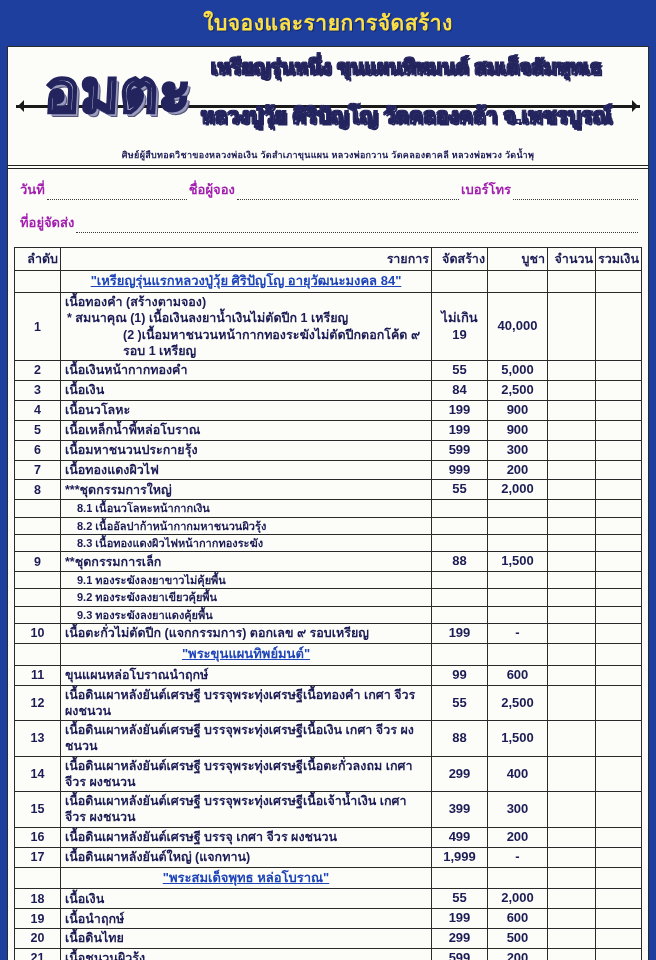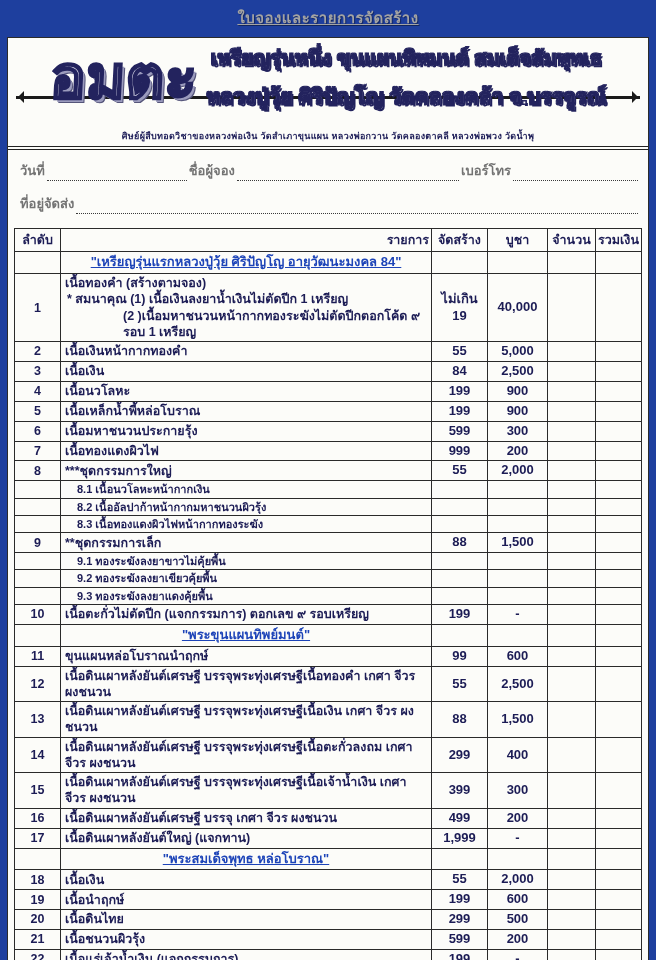--- a/index.html
+++ b/index.html
@@ -1,51 +1,51 @@
 <!DOCTYPE html>
 <html><head>
 <meta charset="utf-8">
 <style>
   * { box-sizing: border-box; }
   body { margin:0; background:#444; font-family:"Liberation Sans","DejaVu Sans",sans-serif; }
   .page { width:656px; min-height:960px; background:#1e3f9e; padding:0 7px 7px 7px; margin:0 auto; }
-  .banner { color:#a3a3a3; font-weight:bold; font-size:15px; text-align:center; padding:6px 0 7px; letter-spacing:.5px;
-            text-shadow:1px 1px 1px rgba(0,0,0,.4);text-decoration:underline; }
+  .banner { color:#fde047; font-weight:bold; font-size:21px; text-align:center; padding:6px 0 7px; letter-spacing:.5px;
+            text-shadow:1px 1px 1px rgba(0,0,0,.4); }
   .paper { background:#fcfcf9; border:1px solid #2b2b2b; min-height:918px; display:flex; flex-direction:column; }
 
   
   .logo-sec { position:relative; padding:4px 8px 1px; }
   .arrow { position:absolute; left:8px; right:8px; top:58px; height:3px; background:#1a1a1a; z-index:1; }
   .arrow:before, .arrow:after { content:""; position:absolute; top:-5px; border:6px solid transparent; }
   .arrow:before { left:-4px; border-right-color:#1a1a1a; }
   .arrow:after  { right:-4px; border-left-color:#1a1a1a; }
   .logo-row { position:relative; z-index:2; display:flex; align-items:center; justify-content:center; gap:10px; }
   .brand { font-size:60px; font-weight:900; line-height:.95; color:#f2f2fb;
            -webkit-text-stroke:2.5px #23235e; text-shadow:3px 3px 0 #9b9bbd, 4px 4px 0 #55557a; transform:skewX(-3deg); }
-  .logo-lines { display:flex; flex-direction:column; gap:6px; align-items:center; }
+  .logo-lines { display:flex; flex-direction:column; gap:16px; align-items:center; }
   .ol-text { font-weight:800; color:#fff; -webkit-text-stroke:1px #23235e;
              text-shadow:-1px -1px 0 #23235e,1px -1px 0 #23235e,-1px 1px 0 #23235e,2px 2px 0 #23235e; }
   .l1 { font-size:20px; }
   .l2 { font-size:21px; }
   .logo-sub { text-align:center; font-size:9px; font-weight:bold; color:#20205a; margin:16px 0 2px; letter-spacing:.3px; }
   .rule { border-top:4px double #222; margin:0; }
 
   
-  .form-sec { padding:10px 10px 6px; color:#737373; font-size:13px; font-weight:bold; }
+  .form-sec { padding:10px 10px 6px; color:#a21caf; font-size:13px; font-weight:bold; }
   .form-line { display:flex; align-items:flex-end; margin-bottom:12px; }
   .form-line:last-child { margin-bottom:8px; }
   .dots { border-bottom:1.5px dotted #3a3a3a; height:13px; }
   .lbl { white-space:nowrap; padding:0 2px; }
 
   
   .table-wrap { padding:0 6px; }
   table { width:100%; border-collapse:collapse; table-layout:fixed; }
   th, td { border:1px solid #2a2a2a; color:#1c1c55; padding:1px 4px; font-size:12.5px; line-height:1.3;
            vertical-align:middle; overflow:hidden; }
-  th { font-weight:bold; text-align:center; padding:3px 2px; font-size:12.5px; }
+  th { font-weight:bold; text-align:right; padding:3px 2px; font-size:12.5px; }
   th.h-desc { text-align:right; padding-left:24px; }
   td.num { text-align:center; font-weight:bold; white-space:pre-line; font-size:13px; }
   td.no { text-align:center; font-weight:bold; }
   td.desc { font-weight:bold;margin-top:36px; }
   .dl { padding:0; }
   .dl2 { padding-left:2px; }
   .dl3 { padding-left:58px; }
   td.sec { text-align:center; padding:2px; }
   .sec-t { color:#1d44b8; font-weight:bold; text-decoration:underline; font-size:13px; }
   td.sub { font-weight:bold; font-size:11px; padding-left:16px; }
@@ -60,21 +60,21 @@
 <div class="page">
   <div class="banner">ใบจองและรายการจัดสร้าง</div>
   <div class="paper">
 
     <div class="logo-sec">
       <div class="arrow"></div>
       <div class="logo-row">
         <div class="brand">อมตะ</div>
         <div class="logo-lines">
           <div class="ol-text l1">เหรียญรุ่นหนึ่ง ขุนแผนทิพมนต์ สมเด็จสัมพุทเธ</div>
-          <div class="ol-text l2">หลวงปู่วุ้ย ศิริปัญโญ วัดคลองคล้า จ.บรรจูรณ์</div>
+          <div class="ol-text l2">หลวงปู่วุ้ย ศิริปัญโญ วัดคลองคล้า จ.เพชรบูรณ์</div>
         </div>
       </div>
       <div class="logo-sub">ศิษย์ผู้สืบทอดวิชาของหลวงพ่อเงิน วัดสำเภาขุนแผน หลวงพ่อกวาน วัดคลองตาคลี หลวงพ่อพวง วัดน้ำพุ</div>
     </div>
     <div class="rule"></div>
 
     <div class="form-sec">
       <div class="form-line">
         <span class="lbl">วันที่</span>
         <span class="dots" style="flex-basis:140px"></span>

